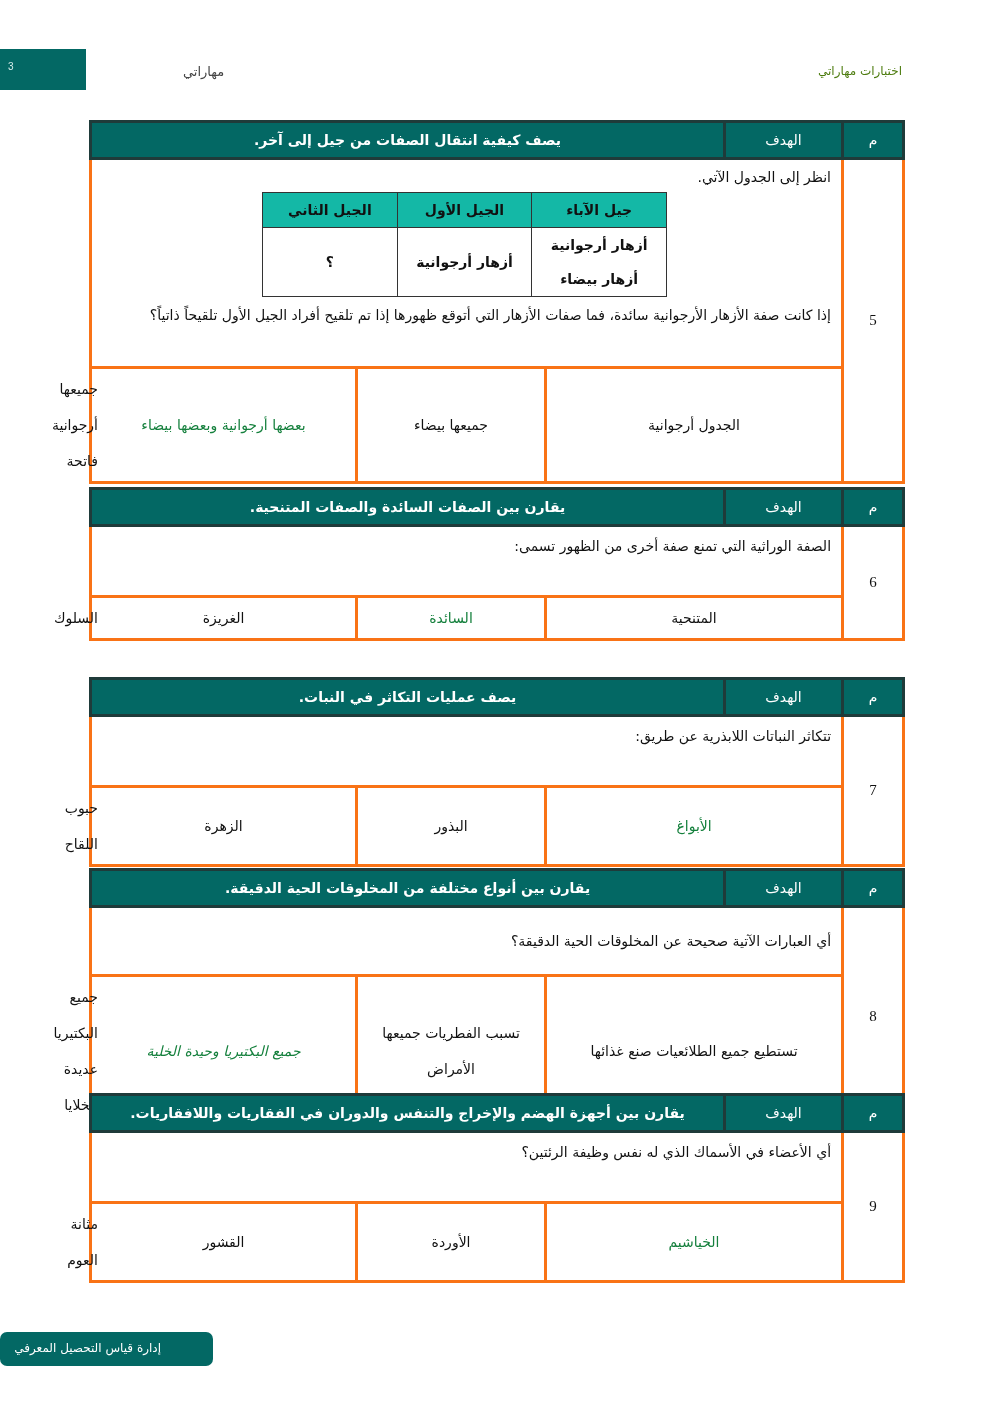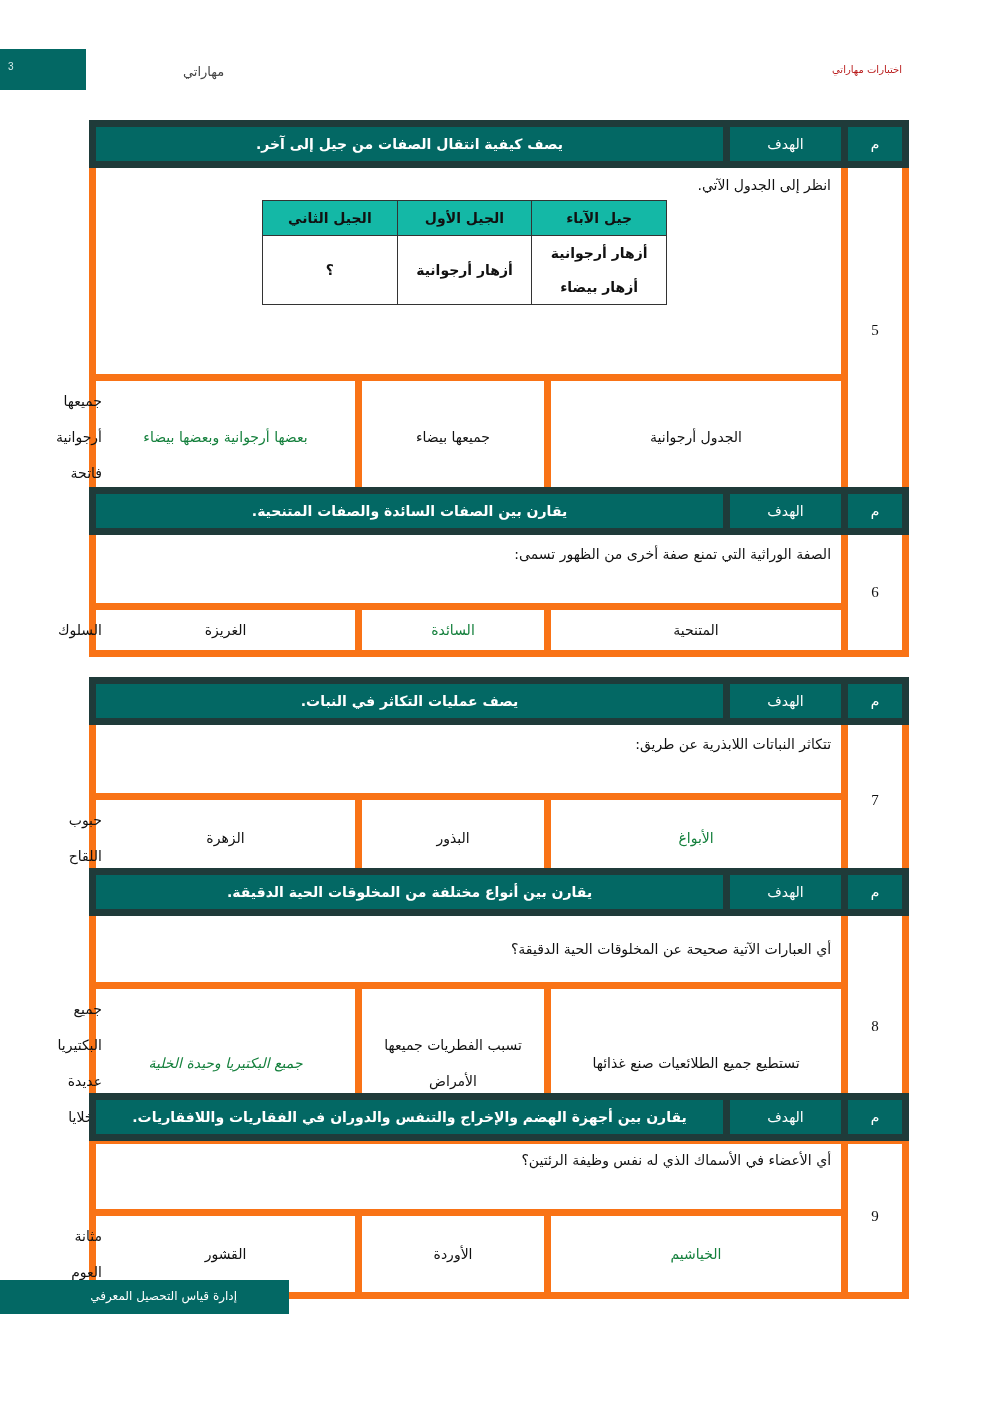--- a/index.html
+++ b/index.html
@@ -1,25 +1,25 @@
 <!DOCTYPE html>
 <html><head>
 <meta charset="utf-8">
 <style>
   html, body { margin:0; padding:0; background:#ffffff; }
   body { width:992px; height:1403px; position:relative; font-family:"DejaVu Sans", sans-serif; color:#111; overflow:hidden; }
   .page-num-box { position:absolute; left:0; top:49px; width:86px; height:41px; background:#036864; }
   .page-num-box span { position:absolute; left:8px; top:12px; color:#d8ecea; font-size:10px; font-family:"Liberation Sans", sans-serif; }
   .hdr-subject { position:absolute; left:183px; top:64px; font-size:13px; color:#444; }
-  .hdr-title { position:absolute; right:90px; top:64px; font-size:10px; color:#b91c1c; }
-  .footer-box { position:absolute; left:0; top:1280px; width:289px; height:34px; background:#036864; }
+  .hdr-title { position:absolute; right:90px; top:64px; font-size:12px; color:#4d7c0f; }
+  .footer-box { position:absolute; left:0; top:1332px; width:213px; height:34px; background:#036864;border-radius:7px; }
   .footer-box span { position:absolute; right:52px; top:9px; color:#ffffff; font-size:12px; }
 
   table.q { position:absolute; left:89px; width:813px; border-collapse:collapse; direction:rtl; table-layout:fixed; font-size:14px; }
-  table.q td { border:7px solid #f97316; padding:0; vertical-align:middle; }
+  table.q td { border:3px solid #f97316; padding:0; vertical-align:middle; }
   table.q tr.head td { background:#036864; color:#ffffff; height:34px; text-align:center; font-weight:bold; font-size:14px; border-color:#1f3b3a; }
   table.q tr.head td.m { font-weight:normal; }
   table.q tr.head td.goal-label { font-weight:normal;margin-top:12px; }
   td.num { text-align:center; font-size:15px; font-family:"Liberation Serif", serif; }
   td.stem { text-align:right; padding:6px 10px 4px 10px !important; vertical-align:top !important; line-height:36px; }
   td.opt { text-align:center; line-height:36px; padding:2px 6px !important; }
   td.opt.correct { color:#15803d; }
 
   table.inner { border-collapse:collapse; direction:rtl; margin:0 164px 0 auto; width:405px; table-layout:fixed; }
   table.inner td { border:1px solid #333; text-align:center; padding:0;font-weight:bold; }
@@ -64,20 +64,21 @@
         <tr class="ib">
           <td>
             <div>أزهار أرجوانية</div>
             <div>أزهار بيضاء</div>
           </td>
           <td>أزهار أرجوانية</td>
           <td>؟</td>
         </tr>
       </tbody>
           </table>
+      <div style="line-height:36px; padding-top:0px;">إذا كانت صفة الأزهار الأرجوانية سائدة، فما صفات الأزهار التي أتوقع ظهورها إذا تم تلقيح أفراد الجيل الأول تلقيحاً ذاتياً؟</div>
     </td>
   </tr>
   <tr style="height:70px;">
     <td colspan="2" class="opt">الجدول أرجوانية</td>
     <td class="opt">جميعها بيضاء</td>
     <td colspan="2" class="opt correct" style="line-height:30px;">بعضها أرجوانية وبعضها بيضاء</td>
     <td class="opt">جميعها أرجوانية فاتحة</td>
   </tr>
 </tbody>
   </table>

